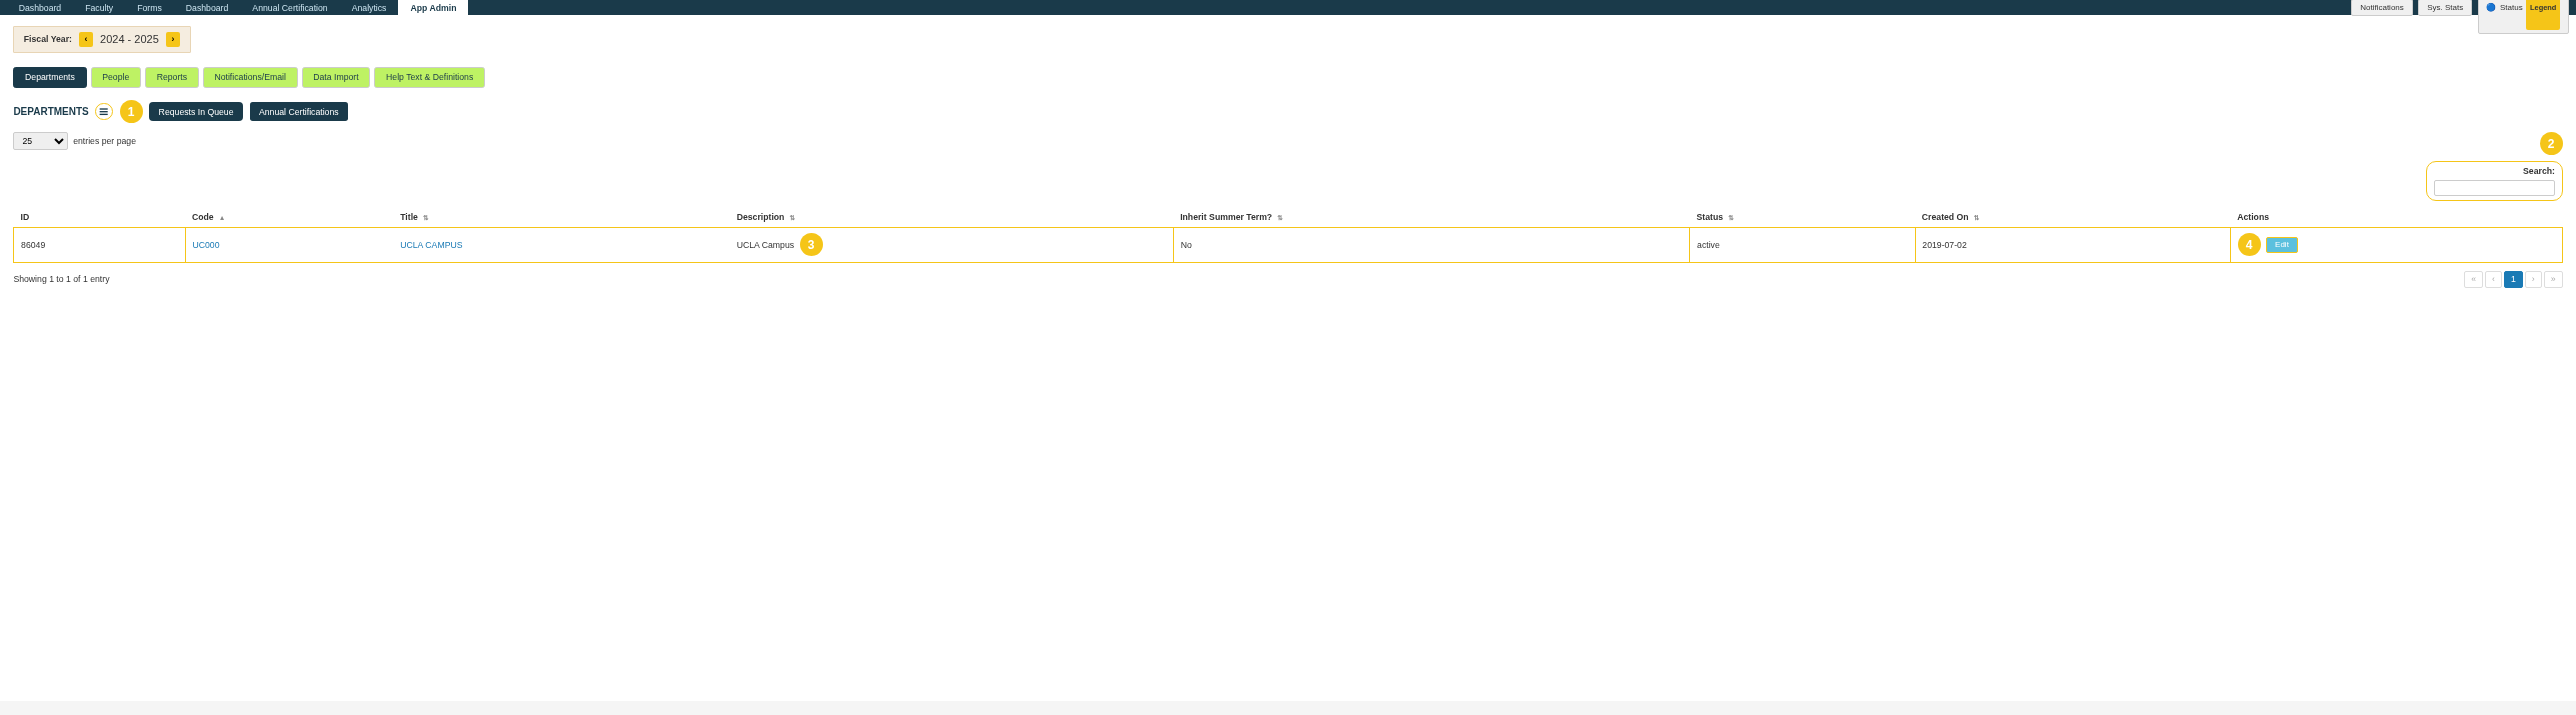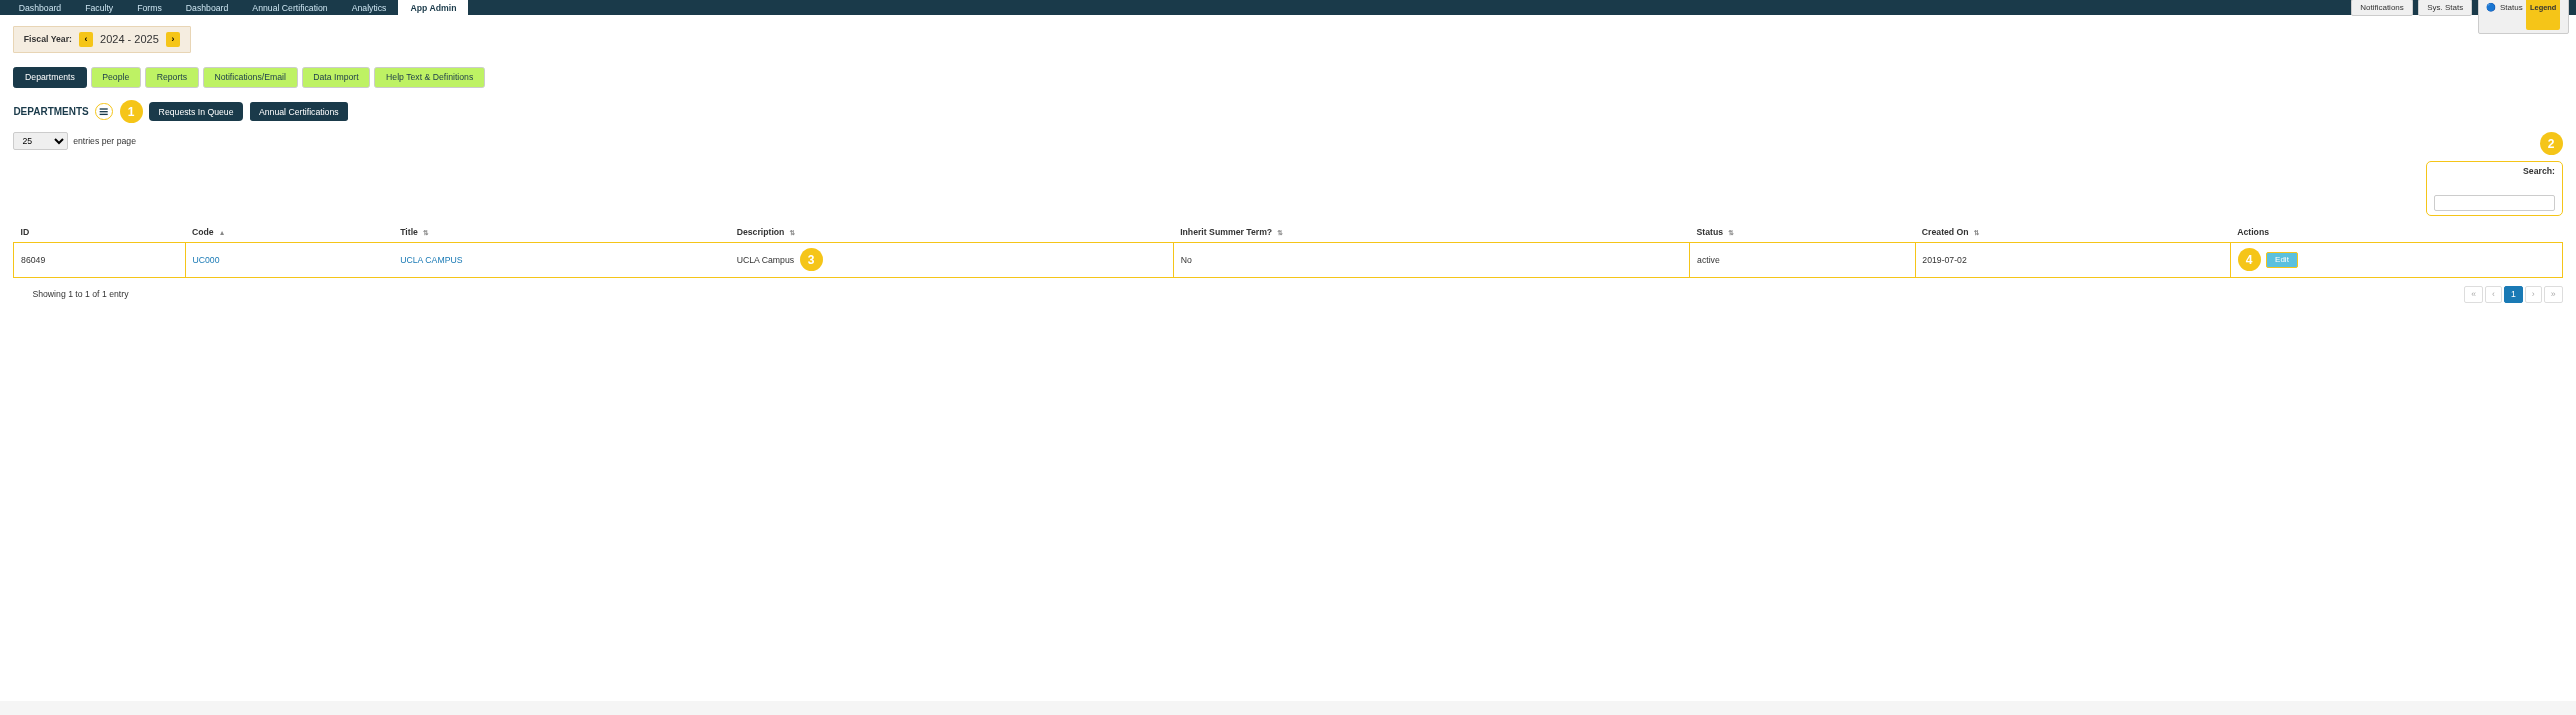--- a/index.html
+++ b/index.html
@@ -163,26 +163,26 @@
     }
     .entries-select {
       border: 0.7px solid #ccc;
       border-radius: 2px;
       padding: 2px 13.4px 2px 4px;
       font-size: 8.7px;
       cursor: pointer;
     }
     .search-area {
       border: 1.3px solid #f5c518;
-      border-radius: 5px;
+      border-radius: 10px;
       padding: 4px 6.7px;
       display: flex;
       flex-direction: column;
       align-items: flex-end;
-      gap: 19px;
+      gap: 4px;
     }
     .search-label {
       font-size: 8.7px;
       font-weight: bold;
     }
     .search-input {
       border: 0.7px solid #ccc;
       border-radius: 2px;
       padding: 2px 4px;
       font-size: 8.7px;
@@ -226,21 +226,20 @@
       font-size: 8px;
       border: 1.3px solid #f5c518;
     }
 
     
     .pagination-area {
       display: flex;
       justify-content: space-between;
       align-items: center;
       margin-top: 8px;
-      margin-left: 19px;
     }
     .showing-text { font-size: 8.7px; }
     .pagination {
       display: flex;
       align-items: center;
       gap: 2px;
     }
     .page-btn {
       border: 0.7px solid #ddd;
       background: #fff;

